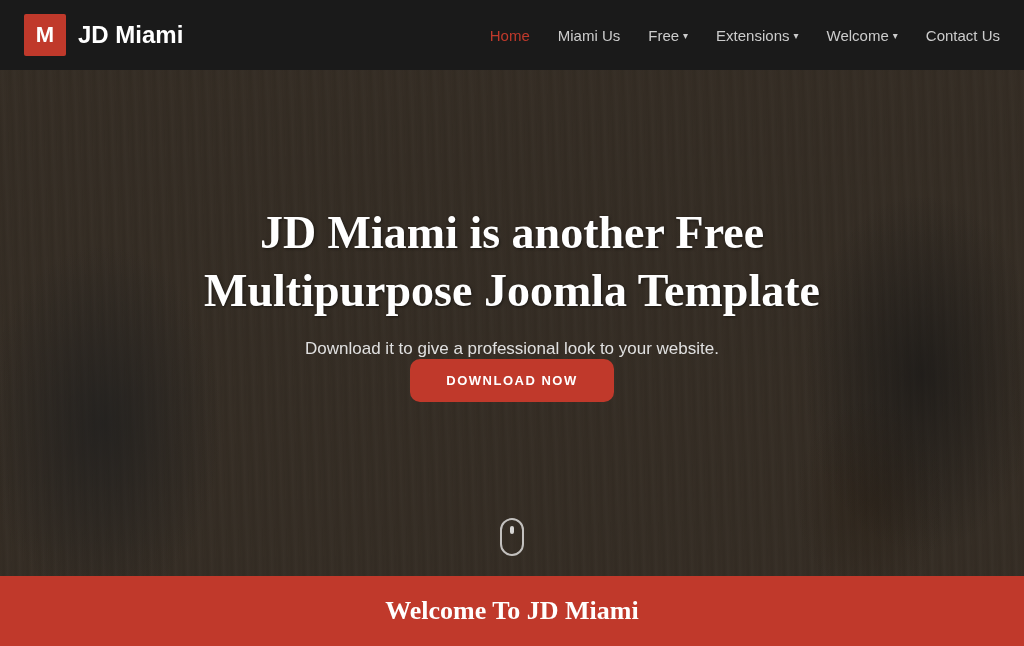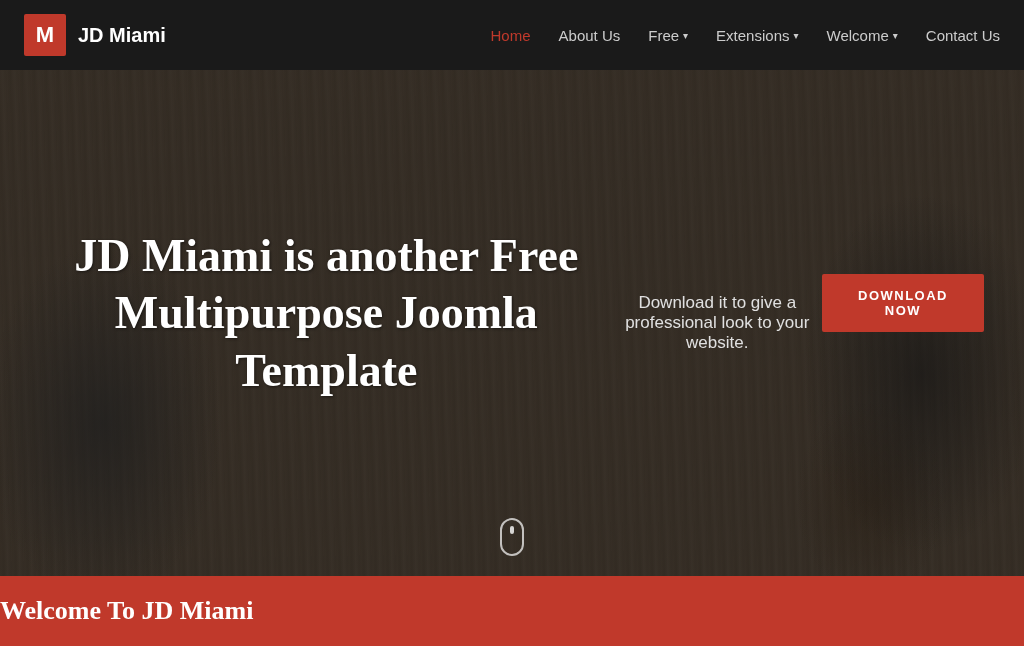--- a/index.html
+++ b/index.html
@@ -31,21 +31,21 @@
       border-radius: 2px;
     }
     .brand-logo span {
       color: white;
       font-size: 22px;
       font-weight: bold;
       font-family: Arial, sans-serif;
     }
     .brand-name {
       color: white;
-      font-size: 20px;
+      font-size: 24px;
       font-weight: bold;
       font-family: Arial, sans-serif;
     }
     .navbar-nav {
       display: flex;
       align-items: center;
       gap: 28px;
       list-style: none;
     }
     .nav-item {
@@ -103,21 +103,21 @@
       top: 0; left: 0; right: 0; bottom: 0;
       background:
         radial-gradient(ellipse 200px 300px at 10% 70%, rgba(30,30,30,0.7) 0%, transparent 60%),
         radial-gradient(ellipse 200px 300px at 90% 60%, rgba(20,20,20,0.6) 0%, transparent 60%),
         radial-gradient(ellipse 150px 200px at 85% 85%, rgba(40,30,20,0.5) 0%, transparent 50%);
     }
     .hero-content {
       position: relative;
       z-index: 2;
       display: flex;
-      flex-direction: row;
+      flex-direction: column;
       align-items: center;
       justify-content: center;
       height: 100%;
       text-align: center;
       padding: 0 40px;
     }
     .hero-title {
       color: white;
       font-size: 46px;
       font-weight: bold;
@@ -136,21 +136,21 @@
     .hero-btn {
       background-color: #c0392b;
       color: white;
       border: none;
       padding: 14px 36px;
       font-size: 13px;
       font-weight: bold;
       letter-spacing: 1.5px;
       font-family: Arial, sans-serif;
       cursor: pointer;
-      border-radius: 2px;
+      border-radius: 10px;
       text-transform: uppercase;
       margin-bottom: 40px;
     }
     .scroll-indicator {
       position: absolute;
       bottom: 20px;
       left: 50%;
       transform: translateX(-50%);
       z-index: 2;
     }
@@ -169,21 +169,21 @@
       background: rgba(255,255,255,0.8);
       border-radius: 2px;
     }
 
     
     .welcome-section {
       background-color: #c0392b;
       height: 70px;
       display: flex;
       align-items: center;
-      justify-content: flex-start;
+      justify-content: center;
     }
     .welcome-title {
       color: white;
       font-size: 26px;
       font-weight: bold;
       font-family: 'Georgia', serif;
     }
   </style>
 </head>
 <body>
@@ -193,21 +193,21 @@
     <div class="brand-logo">
       <span>M</span>
     </div>
     <span class="brand-name">JD Miami</span>
   </div>
   <ul class="navbar-nav">
     <li class="nav-item">
       <a class="nav-link active">Home</a>
     </li>
     <li class="nav-item">
-      <a class="nav-link">About Us</a>
+      <a class="nav-link">Miami Us</a>
     </li>
     <li class="nav-item">
       <a class="nav-link">
         <span>Free</span>
         <span class="chevron">▾</span>
       </a>
     </li>
     <li class="nav-item">
       <a class="nav-link">
         <span>Extensions</span>

